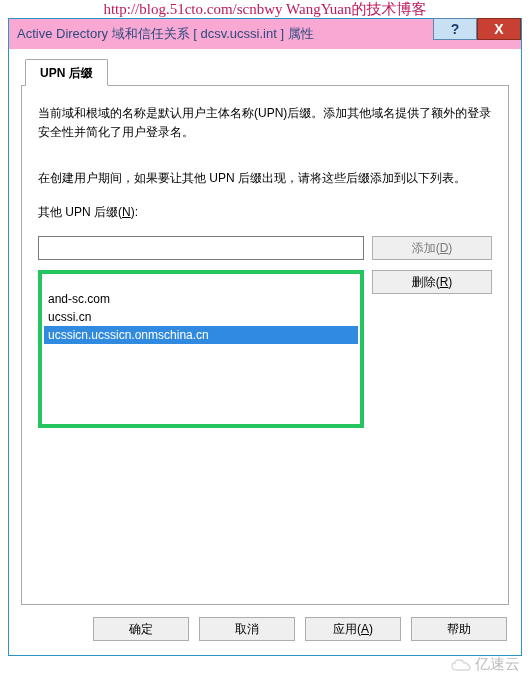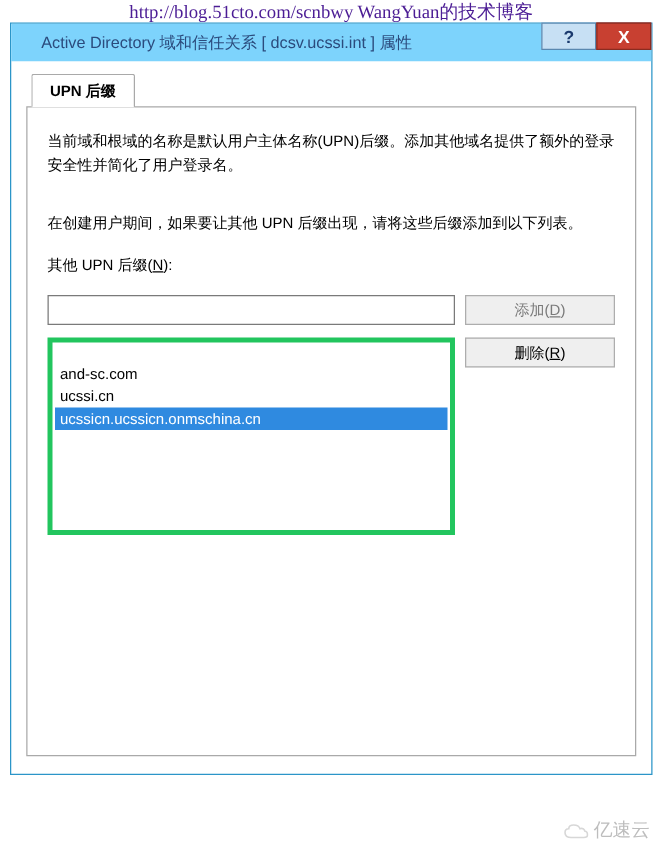--- a/index.html
+++ b/index.html
@@ -13,40 +13,40 @@
     background: #fff;
     position: relative;
     overflow: hidden;
   }
   .watermark-url {
     position: absolute;
     top: 0;
     left: 50px;
     right: 50px;
     text-align: center;
-    color: #4c1d95;
+    color: #be185d;
     font-size: 15px;
     font-family: "Times New Roman", serif;
     white-space: nowrap;
     z-index: 0;
   }
   .window {
     position: absolute;
     left: 8px;
     top: 18px;
     width: 514px;
     border: 1px solid #2b95c8;
     background: #fff;
   }
   .titlebar {
-    background: #7dd3fc;
+    background: #f9a8d4;
     height: 30px;
     display: flex;
     align-items: center;
-    padding-left: 24px;
+    padding-left: 8px;
     position: relative;
     color: #2b4b7d;
     font-size: 13px;
   }
   .titlebar-buttons {
     position: absolute;
     right: 0;
     top: -1px;
     display: flex;
   }
@@ -219,20 +219,28 @@
             <div class="list-item">ucssi.cn</div>
             <div class="list-item selected">ucssicn.ucssicn.onmschina.cn</div>
           </div>
         <div class="side-btn enabled">
           <span>删除(</span><span class="underline">R</span><span>)</span>
         </div>
       </div>
 
     </div>
 
+    <div class="bottom-buttons">
+      <div class="dlg-btn">确定</div>
+      <div class="dlg-btn">取消</div>
+      <div class="dlg-btn">
+        <span>应用(</span><span class="underline">A</span><span>)</span>
+      </div>
+      <div class="dlg-btn">帮助</div>
+    </div>
 
   </div>
 </div>
 
 <div class="logo-watermark">
   <svg width="20" height="14" viewBox="0 0 20 14">
     <path d="M6 12 Q1 12 1 8 Q1 5 4 5 Q4 2 8 2 Q12 2 13 5 Q16 4 17 7 Q19 7 19 10 Q19 12 16 12 Z" fill="none" stroke="#bdbdbd" stroke-width="1.3"></path>
   </svg>
   <span>亿速云</span>
 </div>

